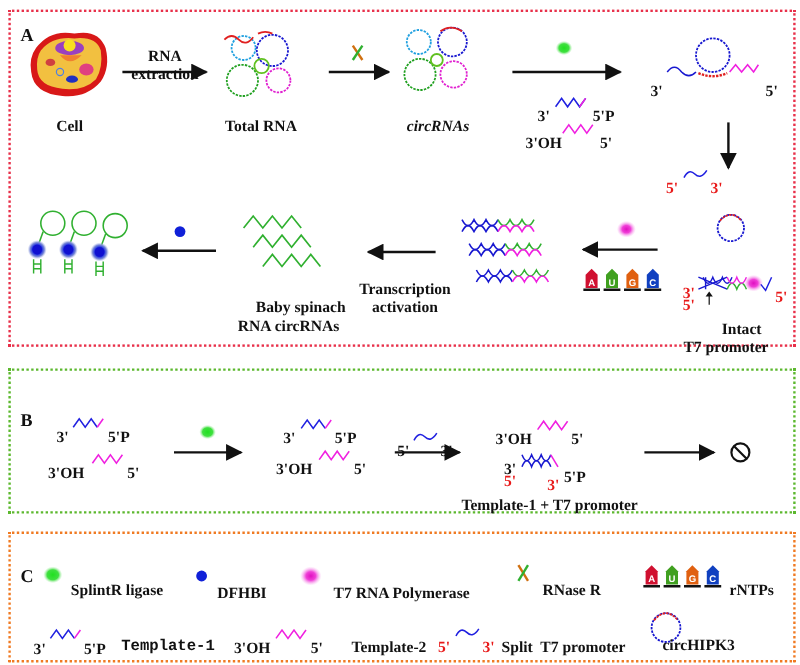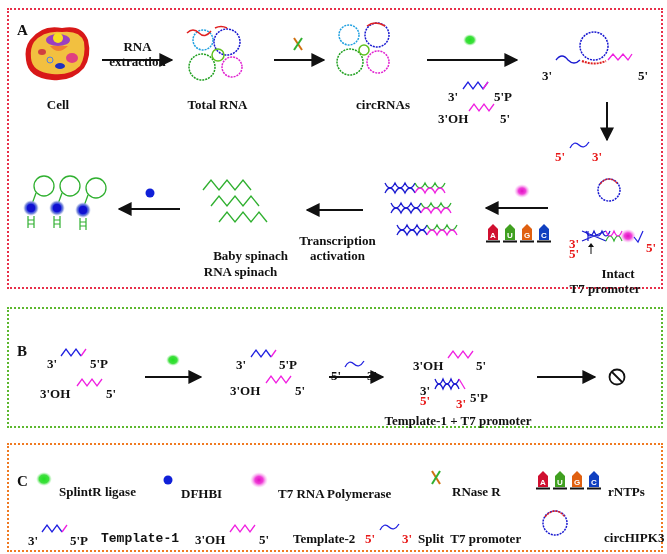--- a/index.html
+++ b/index.html
@@ -83,21 +83,21 @@
 </svg>
 
 <svg class="abs" style="left:335px;top:22px" width="60" height="56">
   <circle cx="14" cy="13" r="10" fill="none" stroke="#20a0e0" stroke-width="1.5" stroke-dasharray="2 1"></circle>
   <circle cx="42" cy="13" r="12" fill="none" stroke="#1818d0" stroke-width="1.5" stroke-dasharray="2 1"></circle>
   <path d="M32,4 Q40,-2 50,4" fill="none" stroke="#e02020" stroke-width="1.5"></path>
   <circle cx="15" cy="40" r="13" fill="none" stroke="#20a020" stroke-width="1.5" stroke-dasharray="2 1"></circle>
   <circle cx="29" cy="28" r="5" fill="none" stroke="#60c020" stroke-width="1.5"></circle>
   <circle cx="43" cy="40" r="11" fill="none" stroke="#e020d0" stroke-width="1.5" stroke-dasharray="2 1"></circle>
 </svg>
-<div class="t" style="left:348px;top:86px;width:70px;">circRNAs</div>
+<div class="t" style="left:330px;top:86px;width:70px;font-style:italic;">circRNAs</div>
 
 <svg class="abs" style="left:463px;top:34px" width="14" height="12">
   <ellipse cx="7" cy="6" rx="7" ry="6" fill="url(#glow-green)"></ellipse>
 </svg>
 <svg class="abs" style="left:425px;top:55px" width="95" height="10">
   <line x1="2" y1="5" x2="92" y2="5" stroke="#111" stroke-width="2" marker-end="url(#ah)"></line>
 </svg>
 <div class="t" style="left:448px;top:78px;">3'</div>
 <svg class="abs" style="left:462px;top:80px" width="28" height="10">
   <path d="M1,9 L6,2 L11,9 L16,2 L21,9 L26,2" fill="none" stroke="#2020e0" stroke-width="1.3"></path>
@@ -198,21 +198,21 @@
 <div class="t" style="left:290px;top:237px;width:95px;">activation</div>
 
 <svg class="abs" style="left:203px;top:178px" width="66" height="50">
   <g id="apt">
       <path d="M0,12 L8,2 L16,12 L24,2 L32,12 L40,2 L48,12" fill="none" stroke="#30b030" stroke-width="1.4"></path>
     </g>
   <use href="#apt" x="8" y="16"></use>
   <use href="#apt" x="16" y="32"></use>
 </svg>
 <div class="t" style="left:193px;top:237px;width:95px;text-align:right;">Baby spinach</div>
-<div class="t" style="left:188px;top:253px;width:105px;">RNA spinach</div>
+<div class="t" style="left:188px;top:253px;width:105px;">RNA circRNAs</div>
 
 <svg class="abs" style="left:145px;top:188px" width="10" height="10">
   <circle cx="5" cy="5" r="4.5" fill="#1020d8"></circle>
 </svg>
 <svg class="abs" style="left:117px;top:204px" width="65" height="10">
   <line x1="63" y1="5" x2="2" y2="5" stroke="#111" stroke-width="2" marker-end="url(#ah)"></line>
 </svg>
 
 <svg class="abs" style="left:22px;top:176px" width="95" height="60">
   <g id="fc">
@@ -354,13 +354,13 @@
 <div class="t red" style="left:365px;top:520px;">5'</div>
 <svg class="abs" style="left:379px;top:522px" width="22" height="10">
   <path d="M1,8 Q5,0 10,5 Q15,10 20,2" fill="none" stroke="#2020e0" stroke-width="1.3"></path>
 </svg>
 <div class="t red" style="left:402px;top:520px;">3'</div>
 <div class="t" style="left:418px;top:520px;white-space:pre;">Split  T7 promoter</div>
 <svg class="abs" style="left:540px;top:508px" width="30" height="30">
   <circle cx="15" cy="15" r="12" fill="none" stroke="#1818d0" stroke-width="1.5" stroke-dasharray="2 1"></circle>
   <path d="M5,9 Q15,-3 25,9" fill="none" stroke="#e02020" stroke-width="1.5" stroke-dasharray="2 1"></path>
 </svg>
-<div class="t" style="left:604px;top:519px;">circHIPK3</div>
+<div class="t" style="left:552px;top:519px;">circHIPK3</div>
 
 </body></html>

